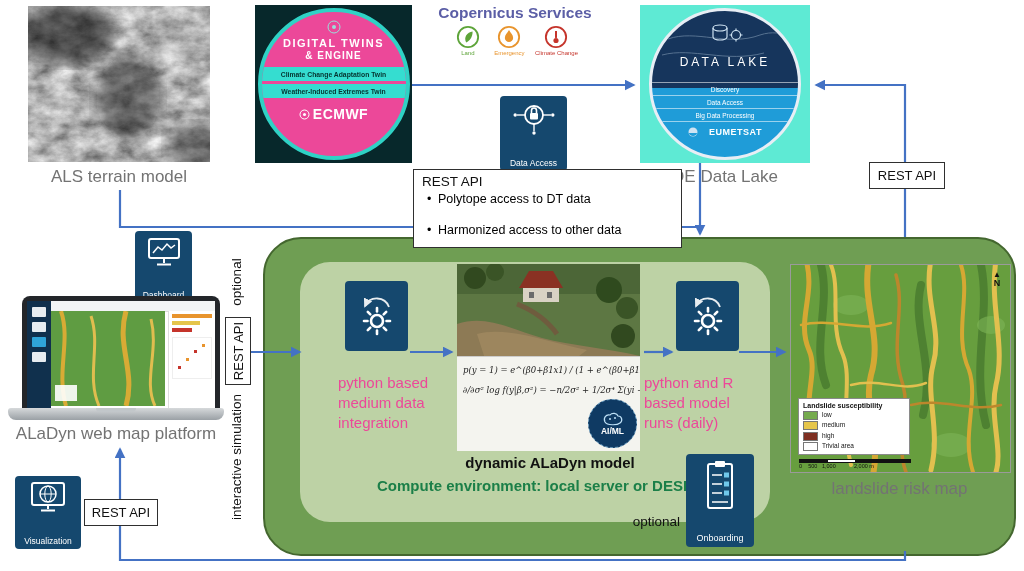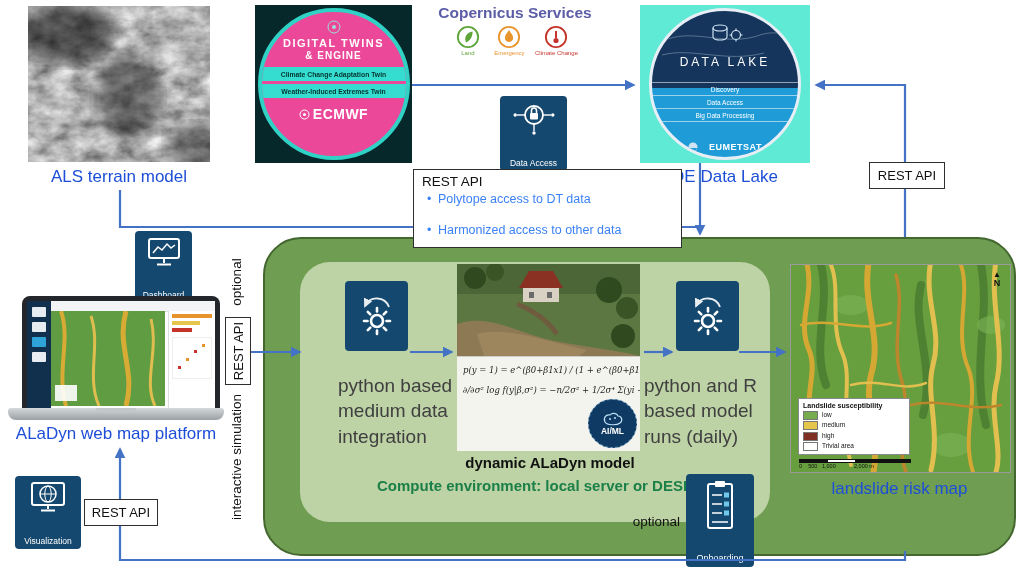--- a/index.html
+++ b/index.html
@@ -1,27 +1,27 @@
 <!DOCTYPE html>
 <html><head>
 <meta charset="utf-8">
 <style>
   html,body{margin:0;padding:0}
   body{font-family:"Liberation Sans","DejaVu Sans",sans-serif;color:#141414;background:#fff}
   .stage{position:relative;width:1024px;height:571px;overflow:hidden;background:#fff}
   .abs{position:absolute}
   .z1{z-index:1}.z2{z-index:2}.z4{z-index:4}
-  .lbl{font-size:17px;text-align:center;color:#1d4ed8}
+  .lbl{font-size:17px;text-align:center;color:#737373}
   .tile{background:#15486e;color:#fff;border-radius:4px;display:flex;flex-direction:column;align-items:center;justify-content:space-between;padding:5px 2px 4px}
   .tile .cap{font-size:8.5px;line-height:1;white-space:nowrap}
   .rest{background:#fff;border:1.6px solid #2f2f2f;display:flex;align-items:center;justify-content:center;font-size:13px;color:#111}
   .rot{transform:rotate(-90deg);white-space:nowrap}
   .vlabel{font-size:13.5px;color:#111;text-align:center}
-  .small-lines div{font-size:19px;line-height:1.34;color:#404040}
-  .bullet{position:relative;padding-left:16px;font-size:12.5px;color:#3b82f6}
+  .small-lines div{font-size:15px;line-height:1.34;color:#ec4899}
+  .bullet{position:relative;padding-left:16px;font-size:12.5px;color:#000000}
   .bullet::before{content:"\2022";position:absolute;left:5px}
   .legend{position:absolute;left:7px;bottom:17px;width:102px;background:#fff;border:1px solid #8a8a8a;padding:3px 4px;z-index:2}
   .legend .t{font-size:7px;font-weight:bold;margin-bottom:2px;color:#111}
   .legend .row{display:flex;align-items:center;gap:4px;margin-top:1.5px}
   .legend .sw{width:13px;height:7px;border:0.5px solid #777;flex:none}
   .legend .rl{font-size:6.5px;line-height:1;color:#111}
   .formula{font-family:"DejaVu Serif",serif;font-style:italic;font-size:8.5px;color:#222;line-height:2.35;white-space:nowrap}
 </style>
 </head>
 <body>
@@ -154,21 +154,21 @@
           <line x1="25.5" y1="15" x2="27.5" y2="15"></line>
             <line x1="36.5" y1="15" x2="38.5" y2="15"></line>
         </g>
       </svg>
       <div style="color:#fff;font-size:12px;letter-spacing:3px;margin-top:7px">DATA LAKE</div>
       <div style="width:100%;margin-top:13px">
         <div style="font-size:6.5px;color:#fff;text-align:center;padding:2.5px 0;border-top:0.5px solid rgba(255,255,255,.55)">Discovery</div>
         <div style="font-size:6.5px;color:#fff;text-align:center;padding:2.5px 0;border-top:0.5px solid rgba(255,255,255,.55)">Data Access</div>
         <div style="font-size:6.5px;color:#fff;text-align:center;padding:2.5px 0;border-top:0.5px solid rgba(255,255,255,.55);border-bottom:0.5px solid rgba(255,255,255,.55)">Big Data Processing</div>
       </div>
-      <div style="display:flex;align-items:center;gap:11px;margin-top:20px">
+      <div style="display:flex;align-items:center;gap:11px;margin-top:5px">
         <svg width="10" height="10" viewBox="0 0 10 10">
           <circle cx="5" cy="5" r="4.5" fill="#cfe3f2"></circle>
           <path d="M0.8,6 a4.5,4.5 0 0 0 8.4,0 z" fill="#1f9cd8"></path>
         </svg>
         <span style="color:#fff;font-size:9px;font-weight:bold;letter-spacing:0.5px">EUMETSAT</span>
       </div>
     </div>
   </div>
   <div class="abs z2 lbl" style="left:640px;top:167px;width:170px">DE Data Lake</div>
 
@@ -373,21 +373,21 @@
       <span style="font-size:9px;font-weight:bold;color:#111;line-height:1.1">N</span>
     </div>
     <div style="position:absolute;left:8px;bottom:3px;width:140px;z-index:2">
       <div style="height:2.5px;background:linear-gradient(90deg,#111 0 25%,#fff 25% 50%,#111 50% 100%);border:0.5px solid #111;width:110px"></div>
       <div style="font-size:5.5px;color:#111;white-space:pre">0    500   1,000            2,000 m</div>
     </div>
   </div>
   <div class="abs z2 lbl" style="left:790px;top:479px;width:219px">landslide risk map</div>
 
   <div class="abs z2" style="left:620px;top:514px;width:60px;text-align:right;font-size:13.5px;color:#111">optional</div>
-  <div class="abs z2 tile" style="left:686px;top:474px;width:64px;height:84px">
+  <div class="abs z2 tile" style="left:686px;top:454px;width:64px;height:84px">
     <svg width="40" height="54" viewBox="0 0 40 54">
       <rect x="8" y="5" width="24" height="44" rx="2" fill="none" stroke="#fff" stroke-width="2"></rect>
       <rect x="15" y="2" width="10" height="6" rx="1" fill="#fff"></rect>
       <line x1="12" y1="16" x2="22" y2="16" stroke="#fff" stroke-width="1.5"></line>
         <rect x="24" y="13.5" width="5" height="5" fill="#6fc7ea"></rect>
       <line x1="12" y1="25" x2="22" y2="25" stroke="#fff" stroke-width="1.5"></line>
         <rect x="24" y="22.5" width="5" height="5" fill="#6fc7ea"></rect>
       <line x1="12" y1="34" x2="22" y2="34" stroke="#fff" stroke-width="1.5"></line>
         <rect x="24" y="31.5" width="5" height="5" fill="#6fc7ea"></rect>
       <line x1="12" y1="43" x2="28" y2="43" stroke="#fff" stroke-width="1.5"></line>

